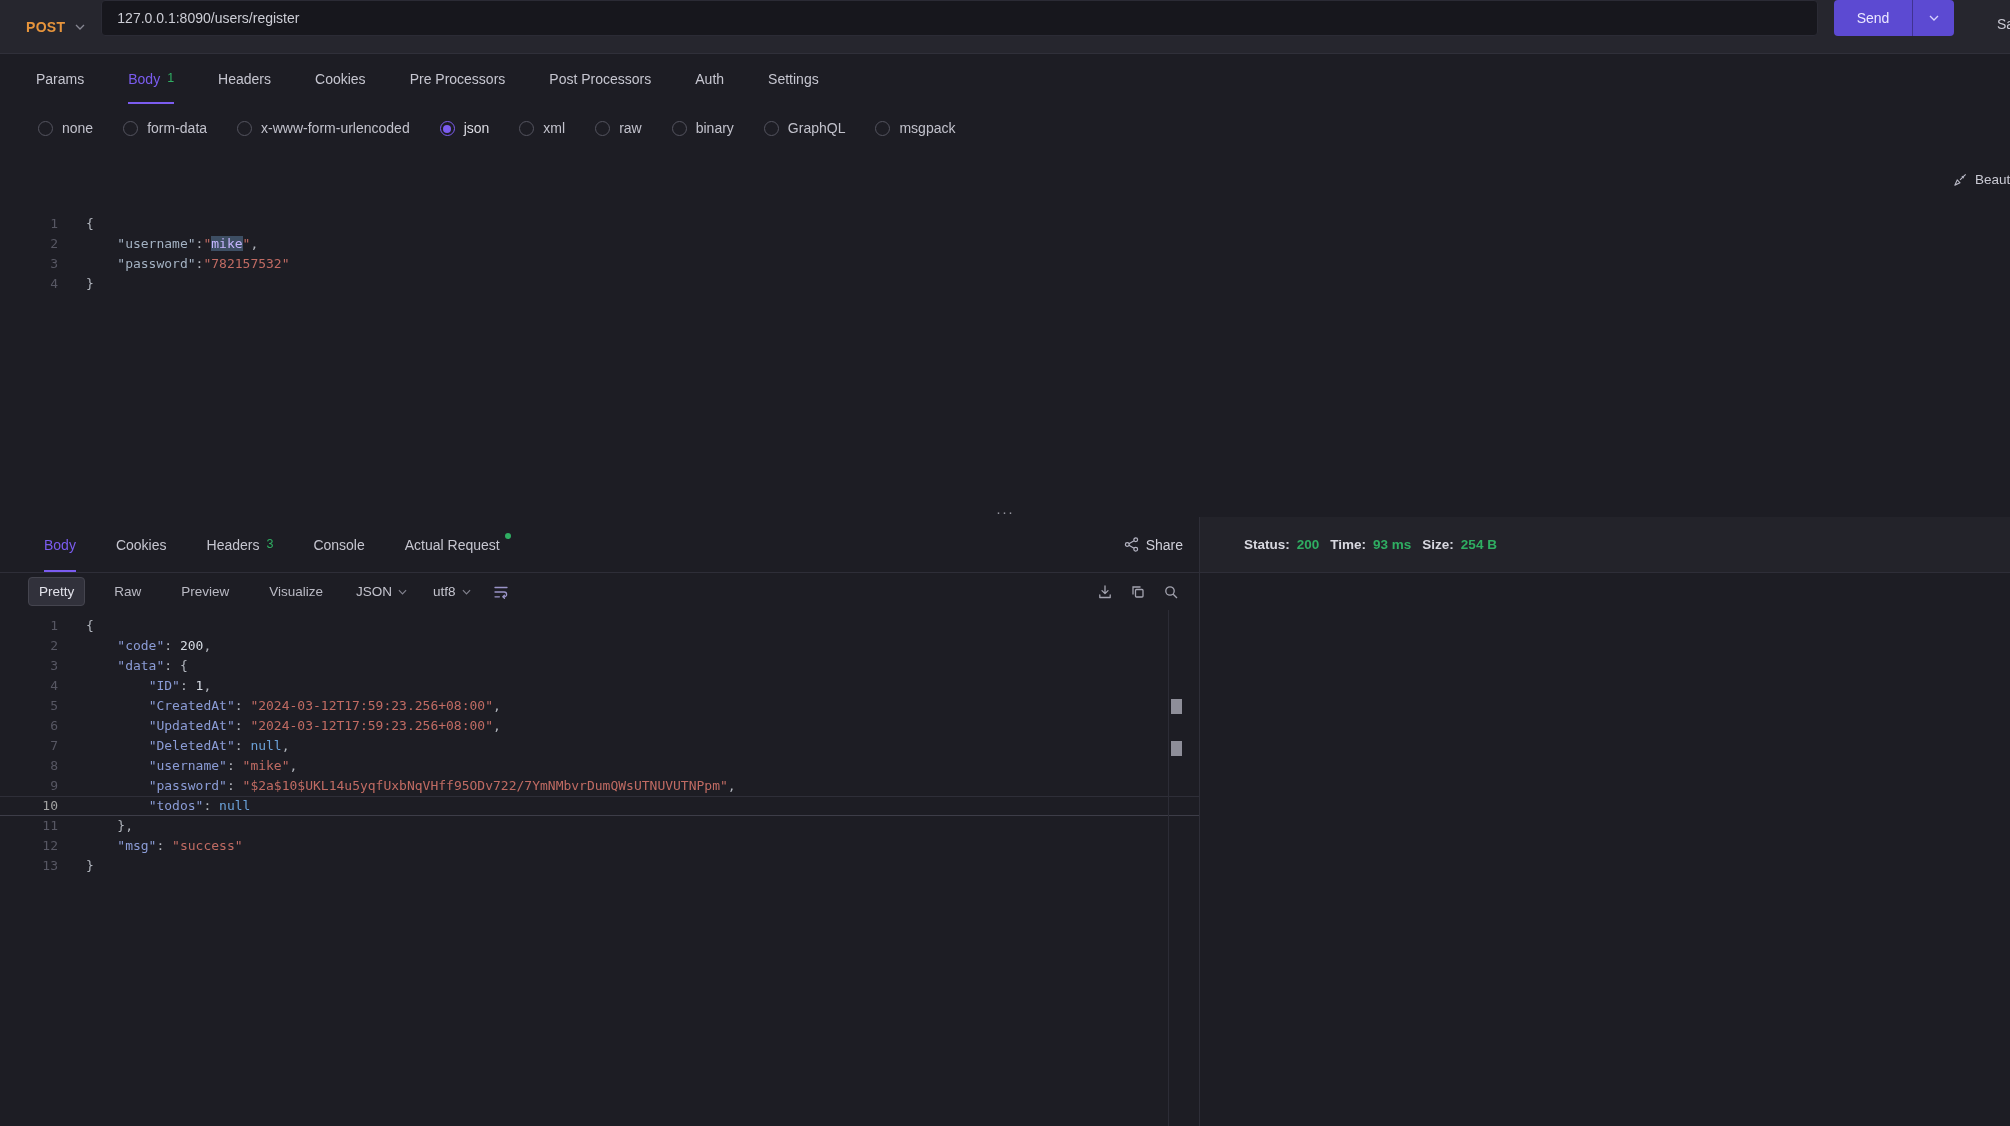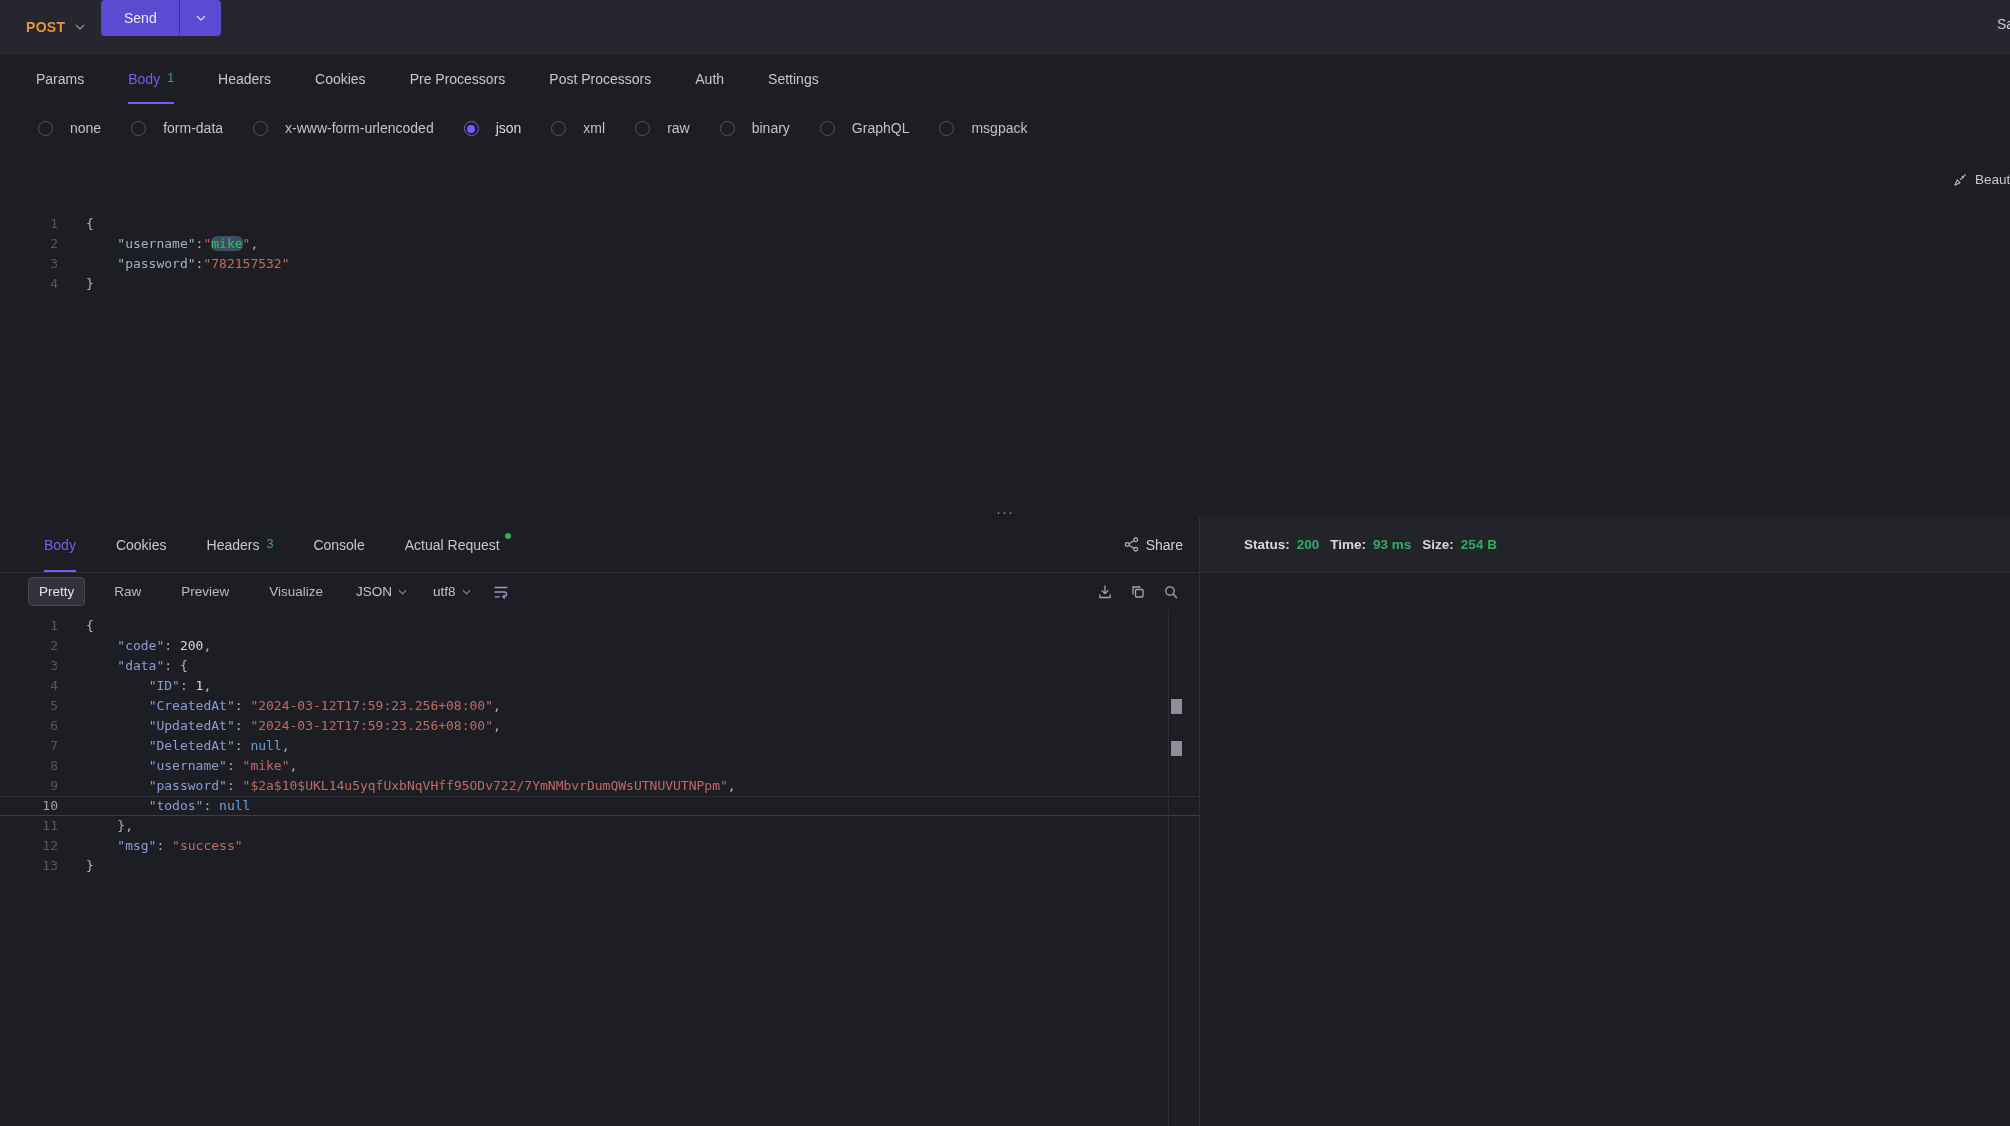--- a/index.html
+++ b/index.html
@@ -31,21 +31,21 @@
   .tab .tab-label{white-space:nowrap}
   .tab.active{color:var(--accent,#7b5cf0)}
   .tab.active::after{content:"";position:absolute;left:0;right:0;bottom:0;height:2px;
     background:var(--accent,#7b5cf0)}
   .badge{color:var(--green,#2fae62);font-size:12.5px;transform:translateY(-1px)}
   .gdot{width:6px;height:6px;border-radius:50%;background:var(--green,#2fae62);
     align-self:flex-start;margin:16px 0 0 -2px}
 
   
   .body-types{display:flex;align-items:center;gap:30px;height:48px;padding:0 38px}
-  .bt{display:flex;align-items:flex-end;gap:17px;cursor:pointer}
+  .bt{display:flex;align-items:flex-end;gap:9px;cursor:pointer}
   .radio{width:15px;height:15px;border-radius:50%;border:1.5px solid #54545f;position:relative;flex:none}
   .bt.on .radio{border-color:var(--accent,#7b5cf0)}
   .bt.on .radio::after{content:"";position:absolute;inset:2.5px;border-radius:50%;
     background:var(--accent,#7b5cf0)}
   .bt-label{color:#c2c2cc}
   .bt.on .bt-label{color:#dcdce4}
 
   
   .req-editor-wrap{position:relative;height:355px}
   .beautify{position:absolute;top:20px;left:1953px;display:flex;align-items:center;gap:7px;
@@ -57,21 +57,21 @@
   .ln{flex:none;width:58px;text-align:right;color:#575763;user-select:none}
   .codeline{white-space:pre;padding-left:28px;color:#c6cad2}
   .line.cur .ln{color:#a3a3a3}
   .line.cur{box-shadow:inset 0 -1px 0 #3d3d48,inset 0 1px 0 #2e2e38}
   .p{color:#b2b6be}
   .k{color:var(--code-key,#8b9cd6)}
   .rk{color:var(--code-request-key,#a3b1c2)}
   .s{color:var(--code-string,#c06b63)}
   .n{color:var(--code-number,#d5dae2)}
   .u{color:var(--code-null,#6ba1d8)}
-  .sel{background:var(--selection,#3d4e63);color:#22c55e;border-radius:6px}
+  .sel{background:var(--selection,#3d4e63);color:#c4b5fd;border-radius:0}
 
   
   .splitter{height:10px;display:flex;align-items:center;justify-content:center;color:#93939d;
     cursor:row-resize;font-size:15px;letter-spacing:1px;line-height:6px}
 
   
   .response{height:609px;display:flex;flex-direction:column}
   .resp-header{display:flex;height:56px;flex:none}
   .resp-tabs-wrap{width:1200px;flex:none;display:flex;align-items:center;
     padding:0 16px 0 44px;border-right:1px solid #2e2e38;border-bottom:1px solid #2e2e38}
@@ -109,20 +109,21 @@
 </head>
 <body>
 
 <header class="topbar">
   <div class="method">
     <span class="method-label">POST</span>
     <svg class="chev" width="10" height="6" viewBox="0 0 10 6">
         <path d="M1 1l4 4 4-4" fill="none" stroke="currentColor" stroke-width="1.3"></path>
       </svg>
   </div>
+  <div class="url">127.0.0.1:8090/users/register</div>
   <div class="send-group">
     <button class="send">Send</button>
     <button class="send-caret">
       <svg width="10" height="6" viewBox="0 0 10 6">
           <path d="M1 1l4 4 4-4" fill="none" stroke="currentColor" stroke-width="1.3"></path>
         </svg>
     </button>
   </div>
   <button class="save">Save</button>
 </header>

